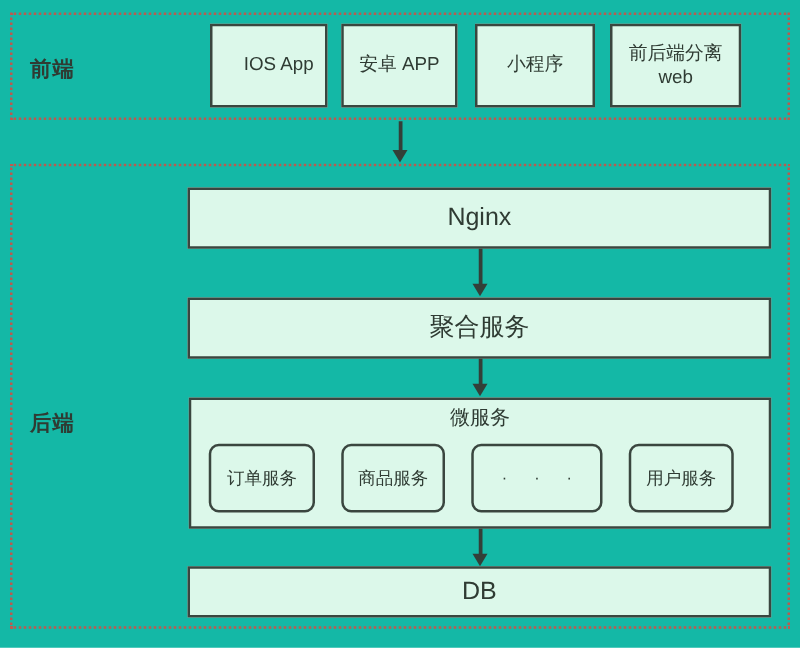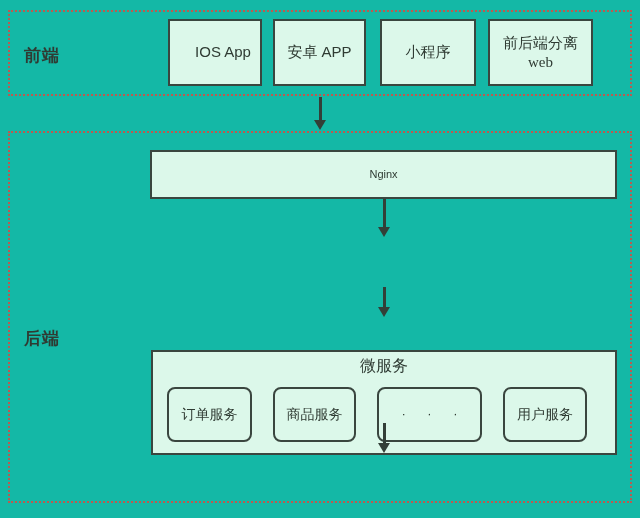--- a/index.html
+++ b/index.html
@@ -34,21 +34,21 @@
     background: #dcf8ea;
     border: 2px solid #3a463f;
     display: flex;
     align-items: center;
     justify-content: center;
     text-align: center;
     font-size: 15px;
     color: #2f3b33;
     line-height: 1.25;
   }
-  .node-wide { font-size: 11px; text-align: center; }
+  .node-wide { font-size: 20px; text-align: center; }
   .node-rounded { border-radius: 8px; font-size: 14px; }
   .container-node {
     position: absolute;
     background: #dcf8ea;
     border: 2px solid #3a463f;
   }
   .container-title {
     position: absolute;
     top: 4px;
     left: 0; right: 0;
@@ -66,21 +66,21 @@
     background: #333f38;
   }
   .arrow .head {
     position: absolute;
     bottom: 0; left: 2px;
     width: 0; height: 0;
     border-left: 6px solid transparent;
     border-right: 6px solid transparent;
     border-top: 10px solid #333f38;
   }
-  .wrap-box { padding: 4px; font-family: Liberation Serif, serif; }
+  .wrap-box { padding: 4px; }
 </style>
 </head>
 <body>
 
 <div class="canvas">
 
   <div class="section section-frontend">
     <span class="section-label" style="left:14px; top:32px;">前端</span>
 
     <div class="node" style="left:158px; top:7px; width:94px; height:67px;padding-left:16px;">
@@ -110,27 +110,30 @@
 
     <div class="node node-wide" style="left:140px; top:17px; width:467px; height:49px;">
       <span>Nginx</span>
     </div>
 
     <div class="arrow" style="left:366px; top:66px; height:38px;">
       <div class="stem"></div>
       <div class="head"></div>
     </div>
 
+    <div class="node node-wide" style="left:140px; top:105px; width:467px; height:49px;">
+      <span>聚合服务</span>
+    </div>
 
     <div class="arrow" style="left:366px; top:154px; height:30px;">
       <div class="stem"></div>
       <div class="head"></div>
     </div>
 
-    <div class="container-node" style="left:141px; top:185px; width:466px; height:105px;margin-top:32px;">
+    <div class="container-node" style="left:141px; top:185px; width:466px; height:105px;">
       <div class="container-title">微服务</div>
 
       <div class="node node-rounded" style="left:14px; top:35px; width:85px; height:55px;">
         <span>订单服务</span>
       </div>
 
       <div class="node node-rounded" style="left:120px; top:35px; width:83px; height:55px;">
         <span>商品服务</span>
       </div>
 
@@ -141,15 +144,18 @@
       <div class="node node-rounded" style="left:350px; top:35px; width:84px; height:55px;">
         <span>用户服务</span>
       </div>
     </div>
 
     <div class="arrow" style="left:366px; top:290px; height:30px;">
       <div class="stem"></div>
       <div class="head"></div>
     </div>
 
+    <div class="node node-wide" style="left:140px; top:320px; width:467px; height:41px;">
+      <span>DB</span>
+    </div>
   </div>
 
 </div>
 
 </body></html>

